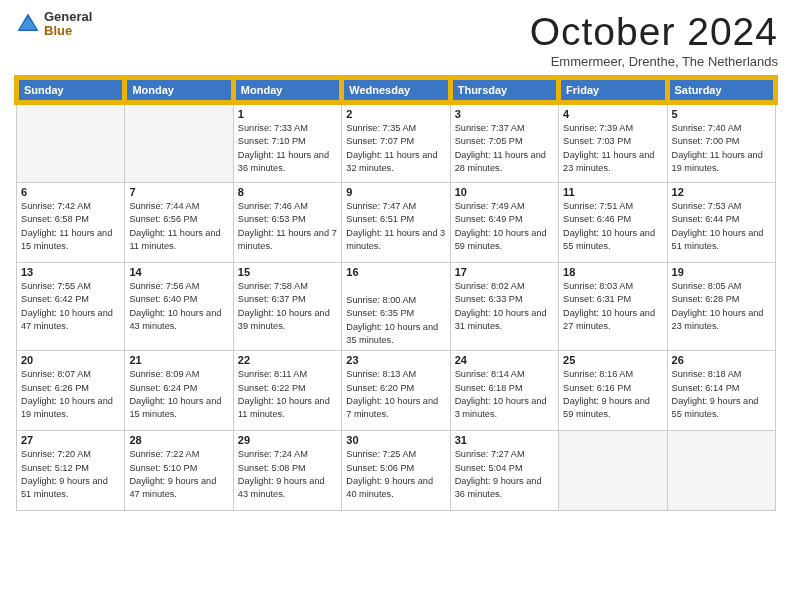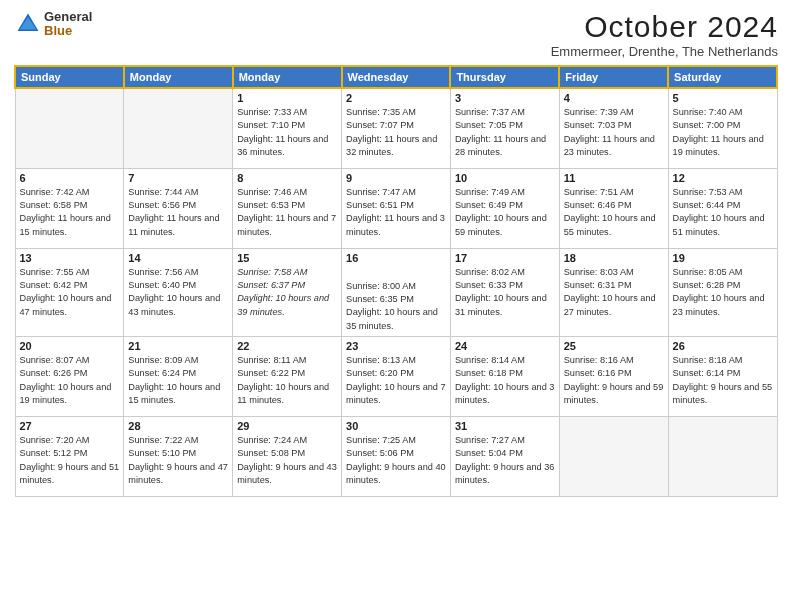--- a/index.html
+++ b/index.html
@@ -37,42 +37,42 @@
     .logo-text .general { color: #333; }
     .logo-text .blue { color: #a16207; }
     .logo-icon {
       width: 28px;
       height: 28px;
     }
     .title-block {
       text-align: right;
     }
     .month-title {
-      font-size: 30px;
+      font-size: 39px;
       font-weight: 300;
       color: #222;
       letter-spacing: 1px;
     }
     .subtitle {
       font-size: 13px;
       color: #444;
     }
     .calendar {
       width: 100%;
       border-collapse: collapse;
       table-layout: fixed;
     }
     .calendar th {
       background: #3a76c4;
       color: #fff;
       font-size: 11px;
       font-weight: bold;
       padding: 4px 5px;
       text-align: left;
-      border: 2px solid #eab308;
+      border: 5px solid #eab308;
     }
     .calendar td {
       border: 1px solid #ccc;
       vertical-align: top;
       padding: 3px 4px;
       font-size: 9.2px;
       color: #333;
       background: #fff;
       height: 80px;
     }
@@ -210,21 +210,21 @@
 Daylight: 10 hours and 47 minutes.</div>
           </td>
           <td>
             <span class="day-num">14</span>
             <div class="day-info" style="white-space: pre-line;">Sunrise: 7:56 AM
 Sunset: 6:40 PM
 Daylight: 10 hours and 43 minutes.</div>
           </td>
           <td>
             <span class="day-num">15</span>
-            <div class="day-info" style="white-space: pre-line; font-style: italic;">Sunrise: 7:58 AM
+            <div class="day-info" style="white-space: pre-line;">Sunrise: 7:58 AM
 Sunset: 6:37 PM
 Daylight: 10 hours and 39 minutes.</div>
           </td>
           <td>
             <span class="day-num">16</span>
             <div class="day-info" style="white-space: pre-line; margin-top: 16px;">Sunrise: 8:00 AM
 Sunset: 6:35 PM
 Daylight: 10 hours and 35 minutes.</div>
           </td>
           <td>

